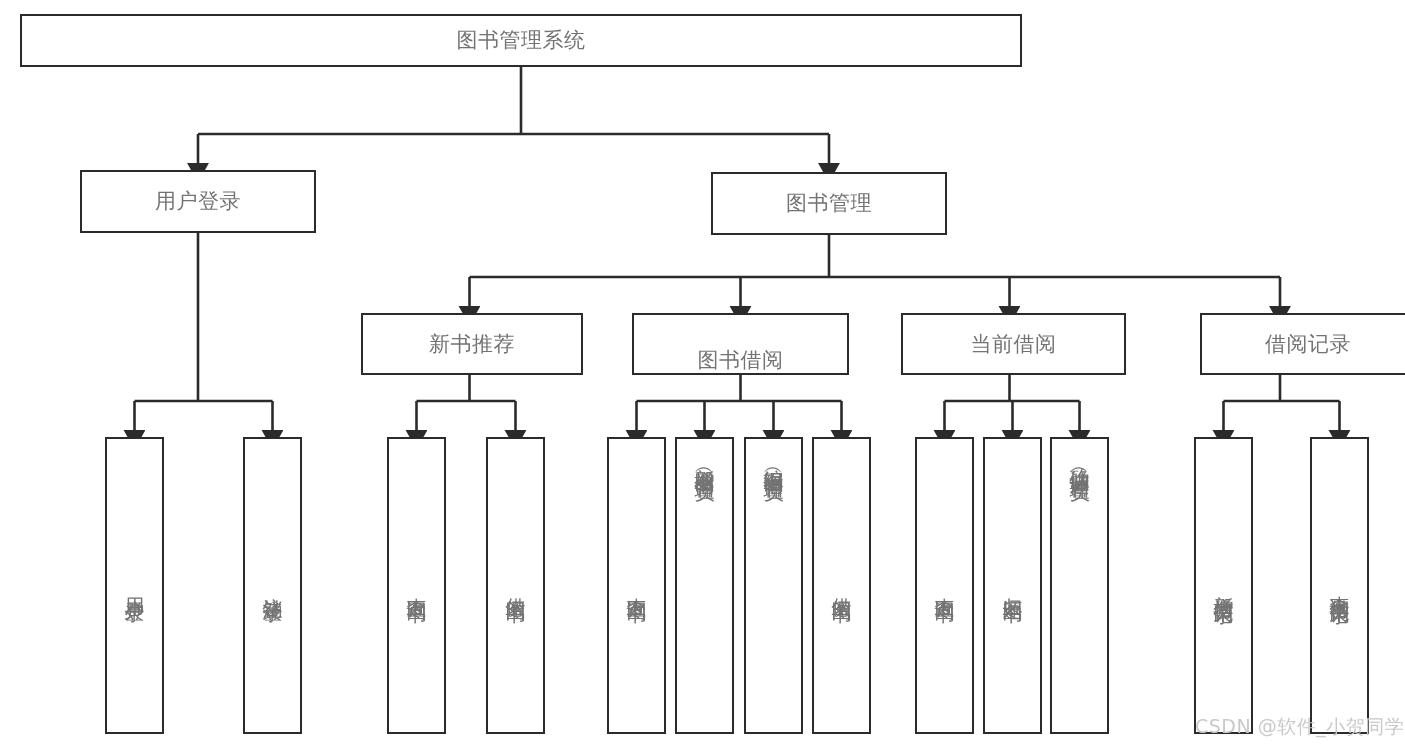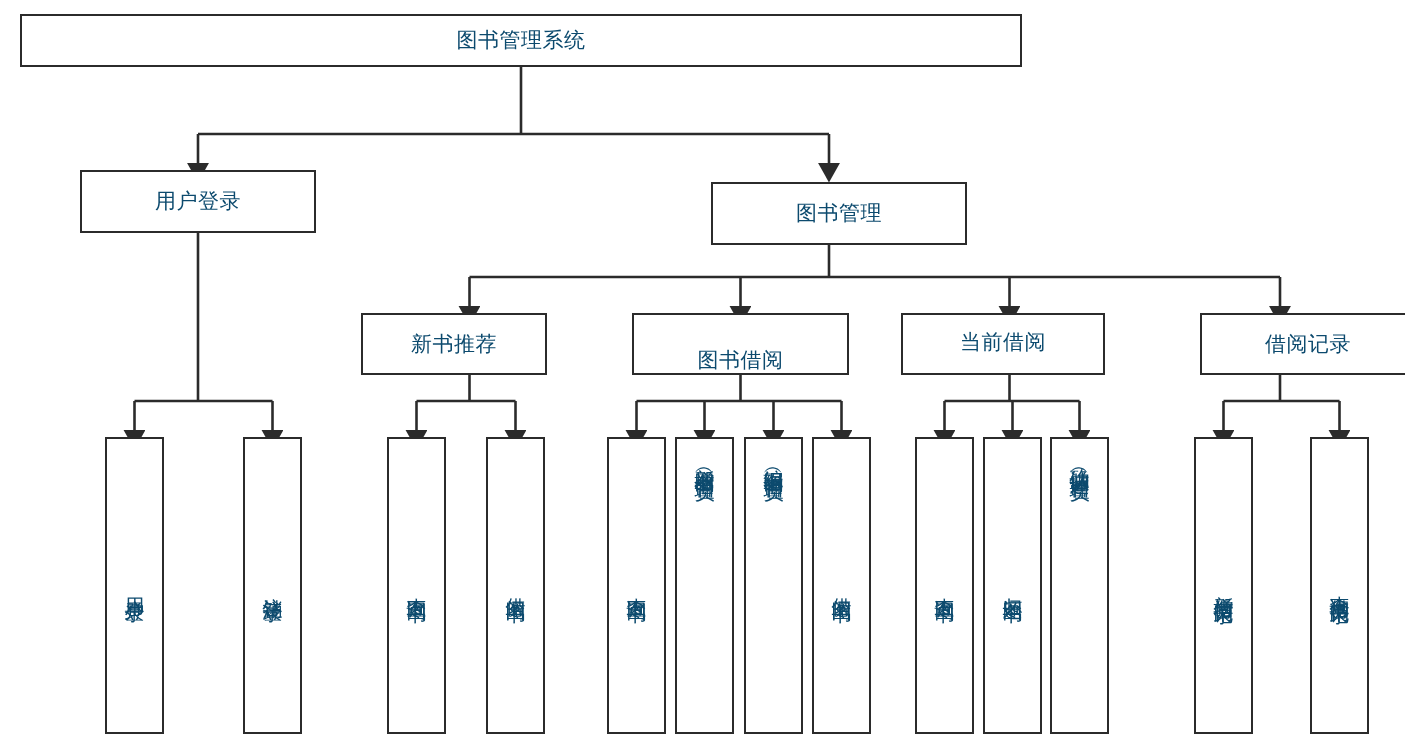--- a/index.html
+++ b/index.html
@@ -31,21 +31,21 @@
     position: absolute;
     box-sizing: border-box;
     background: #ffffff;
     border: 2px solid #2b2b2b;
     display: flex;
     align-items: center;
     justify-content: center;
     overflow: hidden;
   }
   .node-label {
-    color: #0c4a6e;
+    color: #737373;
     font-size: 21px;
     line-height: 1.25;
     letter-spacing: 0.5px;
     white-space: nowrap;
     text-align: center;
   }
   .node.leaf {
     align-items: flex-start;
     justify-content: center;
     padding-top: 14px;
@@ -118,30 +118,30 @@
         <path d="M1339.5,401 L1339.5,434" marker-end="url(#arrowhead)"></path>
       </g>
   </svg>
   <div id="node-layer">
       <div class="node" style="left: 20px; top: 14px; width: 1002px; height: 53px;">
         <span class="node-label">图书管理系统</span>
       </div>
       <div class="node" style="left: 80px; top: 170px; width: 236px; height: 63px;">
         <span class="node-label">用户登录</span>
       </div>
-      <div class="node" style="left: 711px; top: 182px; width: 256px; height: 63px;">
+      <div class="node" style="left: 711px; top: 172px; width: 236px; height: 63px;">
         <span class="node-label">图书管理</span>
       </div>
-      <div class="node" style="left: 361px; top: 313px; width: 186px; height: 62px;">
+      <div class="node" style="left: 361px; top: 313px; width: 222px; height: 62px;">
         <span class="node-label">新书推荐</span>
       </div>
       <div class="node" style="left: 632px; top: 313px; width: 217px; height: 62px; align-items: flex-end;">
         <span class="node-label">图书借阅</span>
       </div>
-      <div class="node" style="left: 901px; top: 313px; width: 204px; height: 62px; font-family: Liberation Mono, monospace;">
+      <div class="node" style="left: 901px; top: 313px; width: 225px; height: 62px;">
         <span class="node-label">当前借阅</span>
       </div>
       <div class="node" style="left: 1172px; top: 313px; width: 216px; height: 62px; margin-left: 28px;">
         <span class="node-label">借阅记录</span>
       </div>
       <div class="node leaf centered" style="left: 105px; top: 437px; width: 59px; height: 297px;">
         <span class="node-label">用户登录</span>
       </div>
       <div class="node leaf centered" style="left: 243px; top: 437px; width: 59px; height: 297px;">
         <span class="node-label">注销登录</span>
@@ -173,13 +173,14 @@
       <div class="node leaf" style="left: 1050px; top: 437px; width: 59px; height: 297px;">
         <span class="node-label">确认归还（管理员）</span>
       </div>
       <div class="node leaf centered" style="left: 1194px; top: 437px; width: 59px; height: 297px;">
         <span class="node-label">新增借阅记录</span>
       </div>
       <div class="node leaf centered" style="left: 1310px; top: 437px; width: 59px; height: 297px;">
         <span class="node-label">查询借阅记录</span>
       </div>
     </div>
+  <div class="watermark" style="left: 1195px; top: 714px;">CSDN @软件_小贺同学</div>
 </div>
 
 </body></html>

